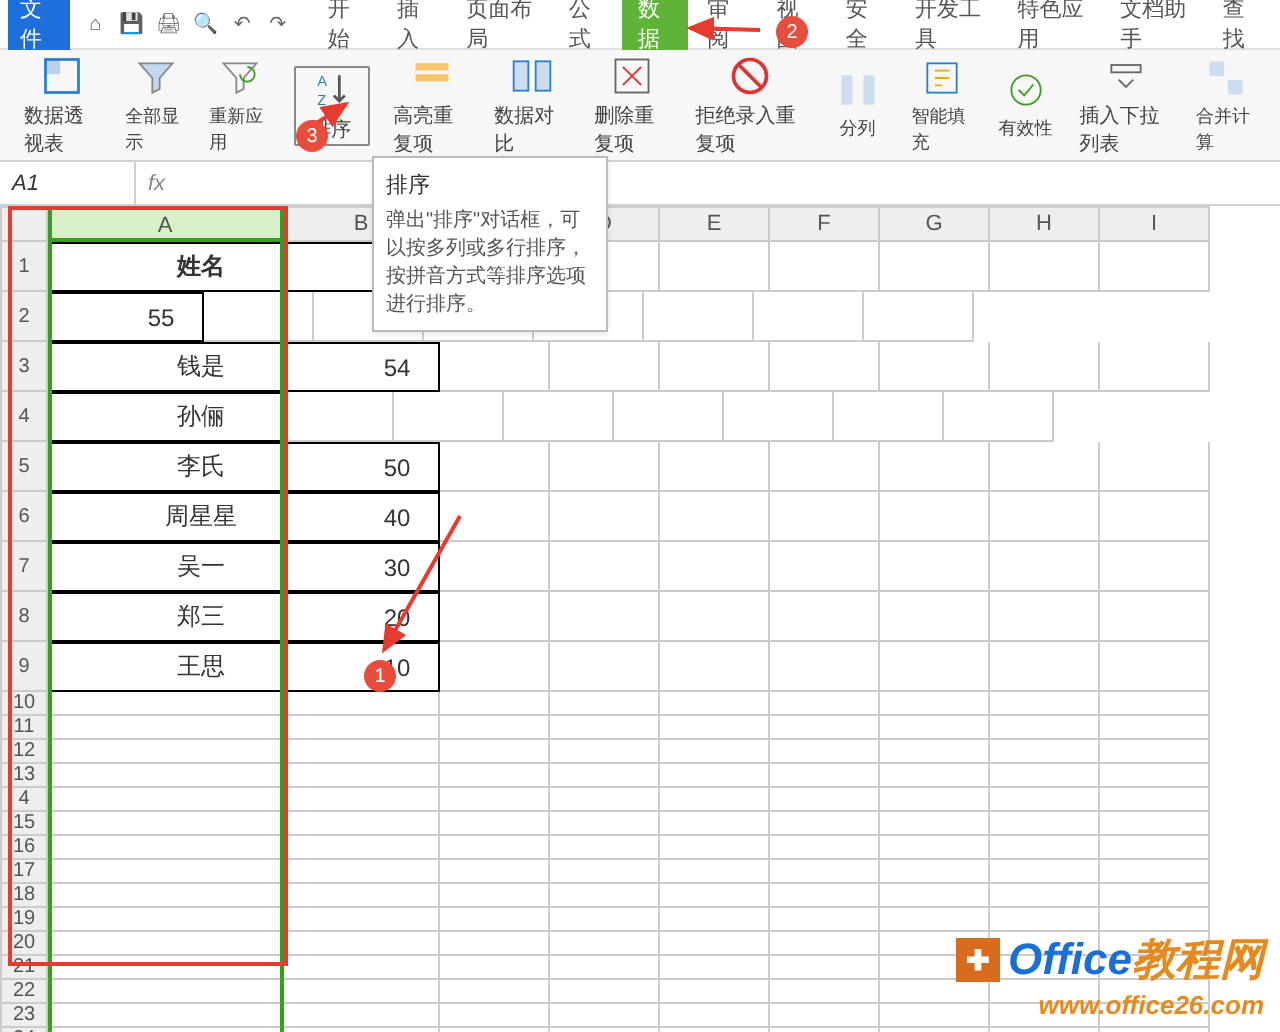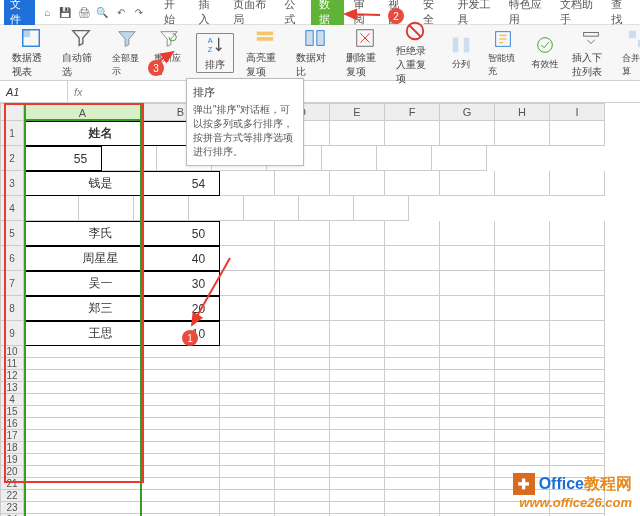--- a/index.html
+++ b/index.html
@@ -57,21 +57,21 @@
 
   
   .redBox { position: absolute; border: 2px solid #e63b2e; pointer-events: none; z-index: 15; }
   
   .greenCol { position: absolute; left: 24px; top: 0; width: 118px; bottom: 0; border-left: 2px solid #3a9d23; border-right: 2px solid #3a9d23; pointer-events: none; z-index: 5; }
 
   
   .wm { position: absolute; right: 8px; bottom: 6px; text-align: right; }
   .wm .brand { display: flex; align-items: center; justify-content: flex-end; gap: 4px; }
   .wm .logo { width: 22px; height: 22px; background: #d96b1f; display: flex; align-items: center; justify-content: center; color: #fff; font-weight: bold; font-size: 14px; }
-  .wm .t1 { font-size: 16px; font-weight: bold; }
+  .wm .t1 { font-size: 22px; font-weight: bold; font-style: italic; }
   .wm .c1 { color: #1a6fd6; }
   .wm .c2 { color: #e48a1f; }
   .wm .url { color: #e48a1f; font-size: 13px; font-style: italic; font-weight: bold; }
 </style>
 </head>
 <body>
 
 <div class="menubar">
   <span class="fileBtn">文件</span>
   <span class="qicon">⌂</span>
@@ -99,28 +99,20 @@
 <div class="ribbon">
   <div class="rbtn">
     <span class="ic">
         <svg viewBox="0 0 24 24">
           <rect x="3" y="3" width="18" height="18" fill="none" stroke="#2a7fd5" stroke-width="1.5"></rect>
           <rect x="3" y="3" width="8" height="8" fill="#2a7fd5" opacity="0.3"></rect>
         </svg>
       </span>
     <span class="lbl">数据透视表</span>
   </div>
-  <div class="rbtn">
-    <span class="ic">
-        <svg viewBox="0 0 24 24">
-          <path d="M3 4h18l-7 8v6l-4 2v-8z" fill="none" stroke="#666" stroke-width="1.5"></path>
-        </svg>
-      </span>
-    <span class="lbl">自动筛选</span>
-  </div>
   <div class="rbtn small">
     <span class="ic">
         <svg viewBox="0 0 24 24">
           <path d="M3 4h18l-7 8v6l-4 2v-8z" fill="#c2d8ef" stroke="#888"></path>
         </svg>
       </span>
     <span class="lbl">全部显示</span>
   </div>
   <div class="rbtn small">
     <span class="ic">
@@ -296,20 +288,21 @@
         <div class="cell cO"></div>
         <div class="cell cO"></div>
         <div class="cell cO"></div>
         <div class="cell cO"></div>
         <div class="cell cO"></div>
         <div class="cell cO"></div>
         <div class="cell cO"></div>
       </div>
       <div class="row tall">
         <div class="rh">4</div>
+        <div class="cell cA">孙俪</div>
         <div class="cell cO"></div>
         <div class="cell cO"></div>
         <div class="cell cO"></div>
         <div class="cell cO"></div>
         <div class="cell cO"></div>
         <div class="cell cO"></div>
         <div class="cell cO"></div>
       </div>
       <div class="row tall">
         <div class="rh">5</div>

